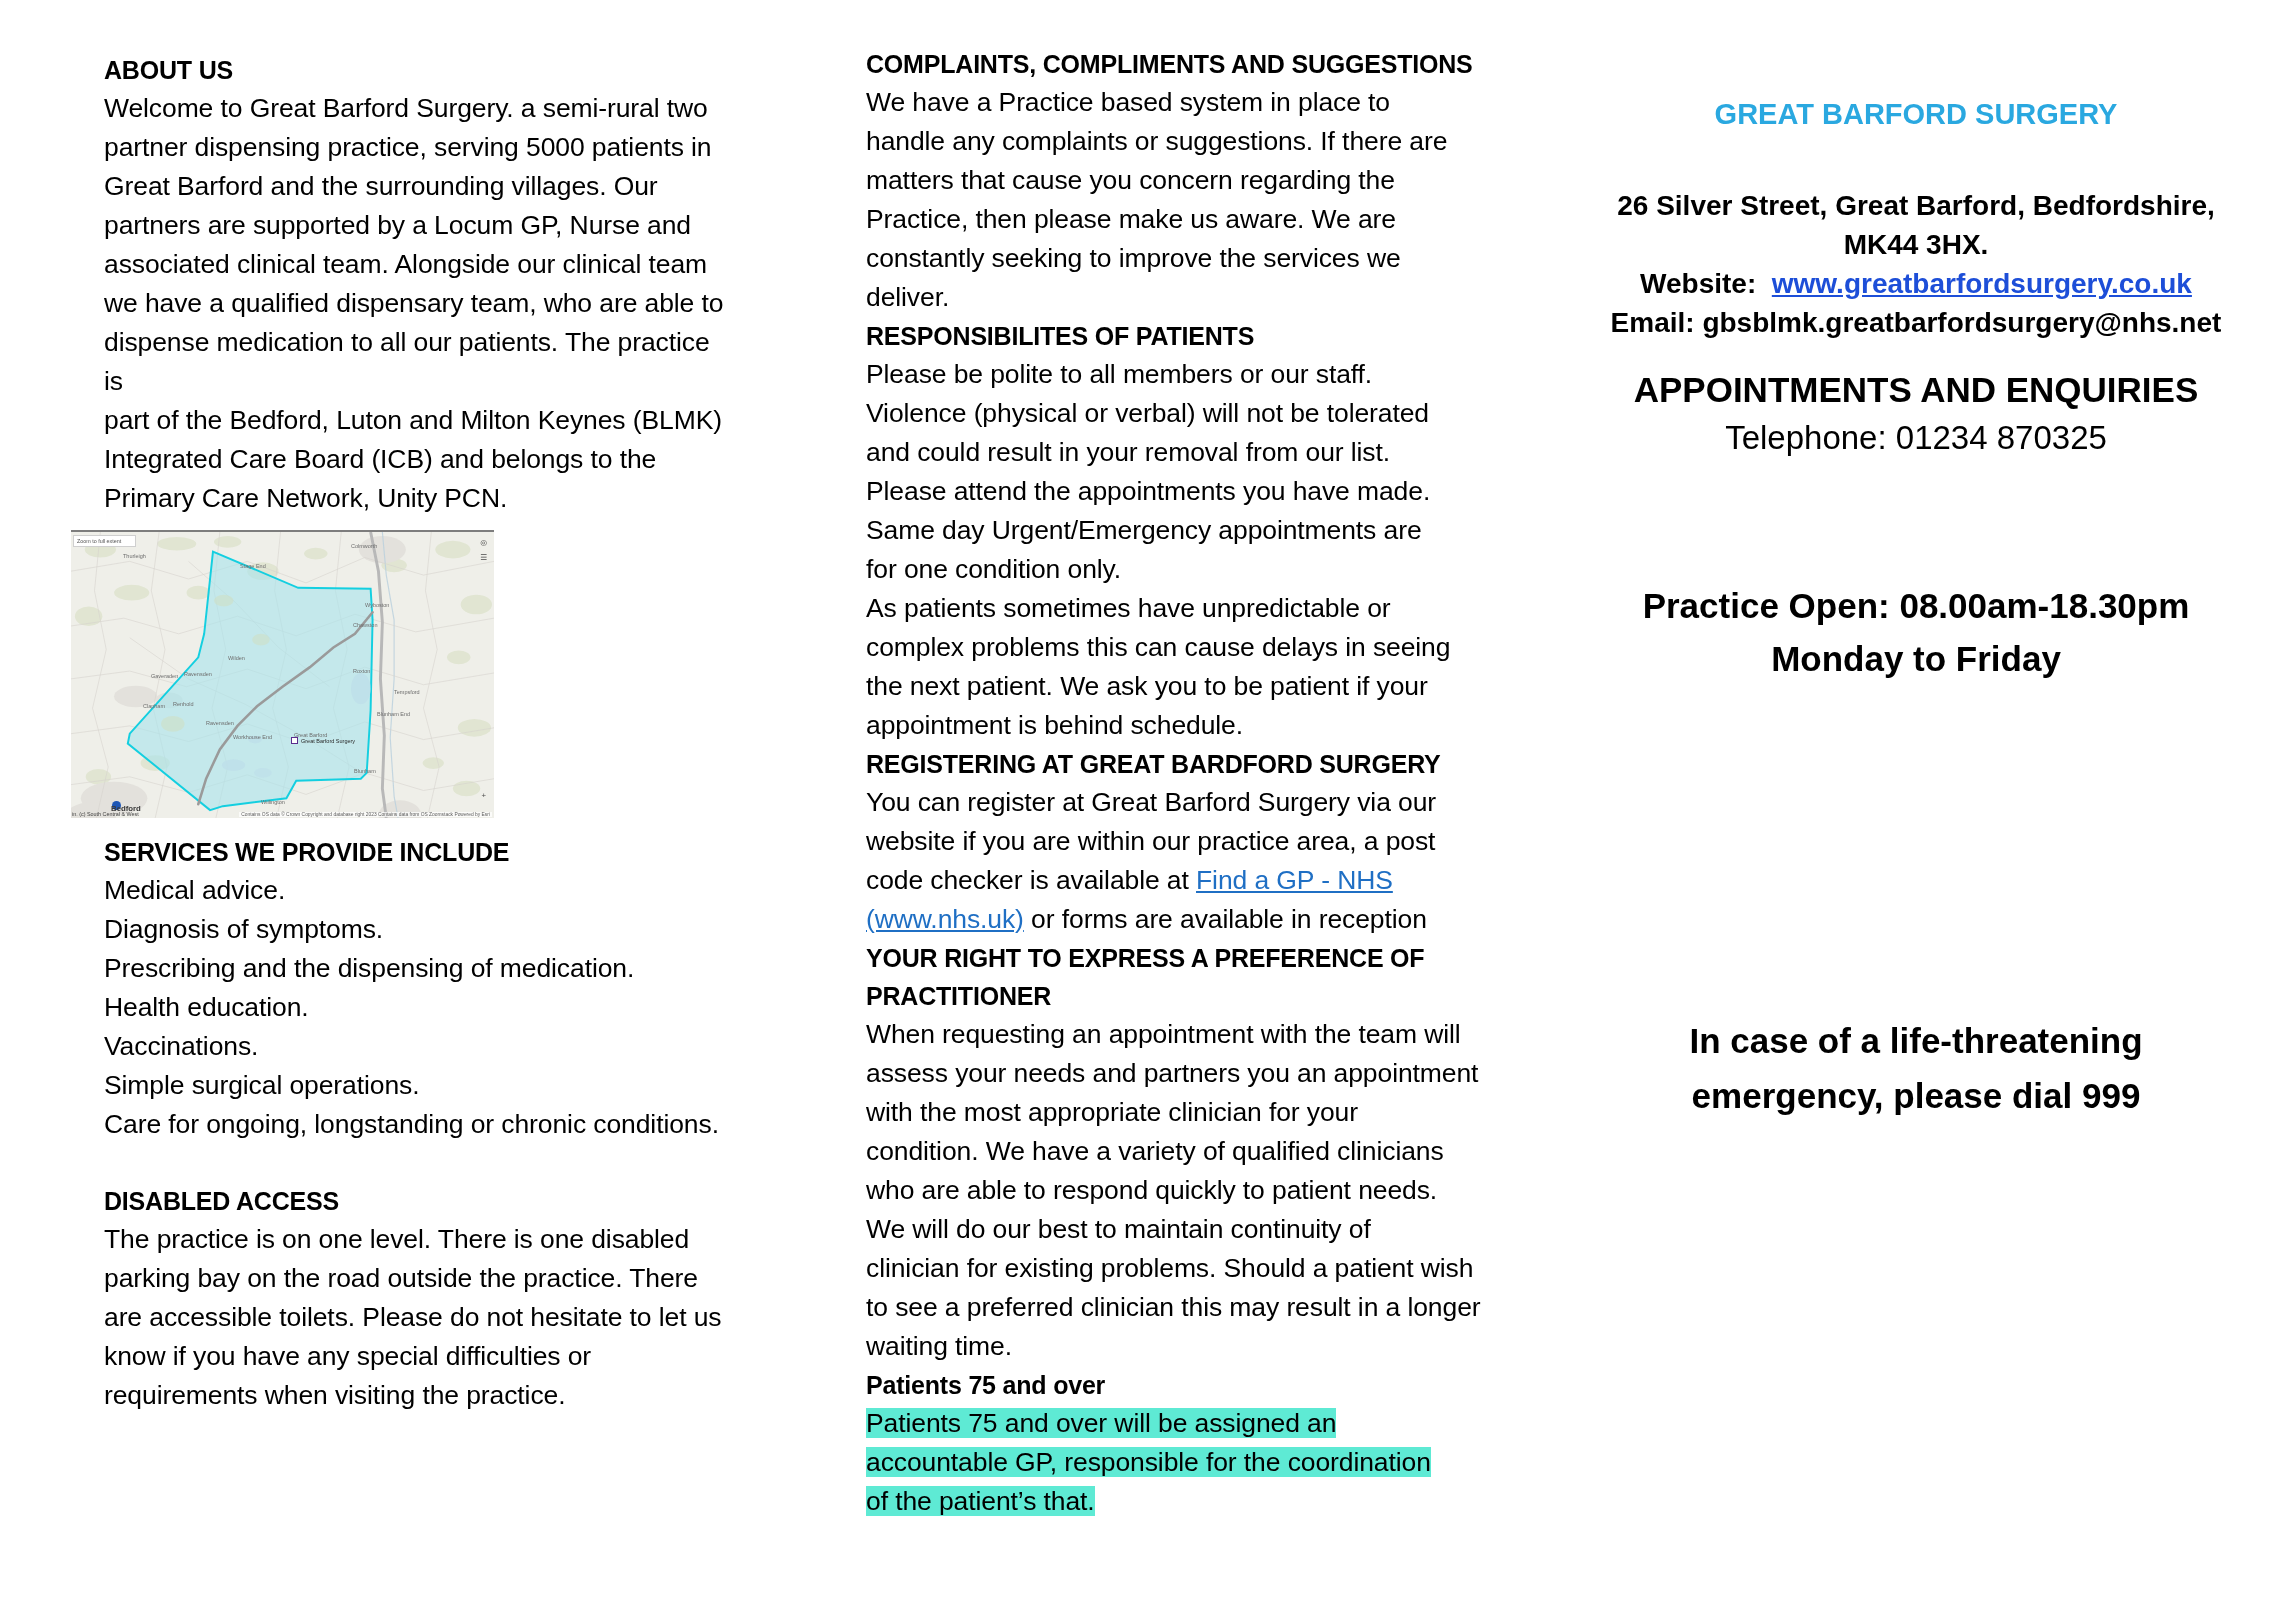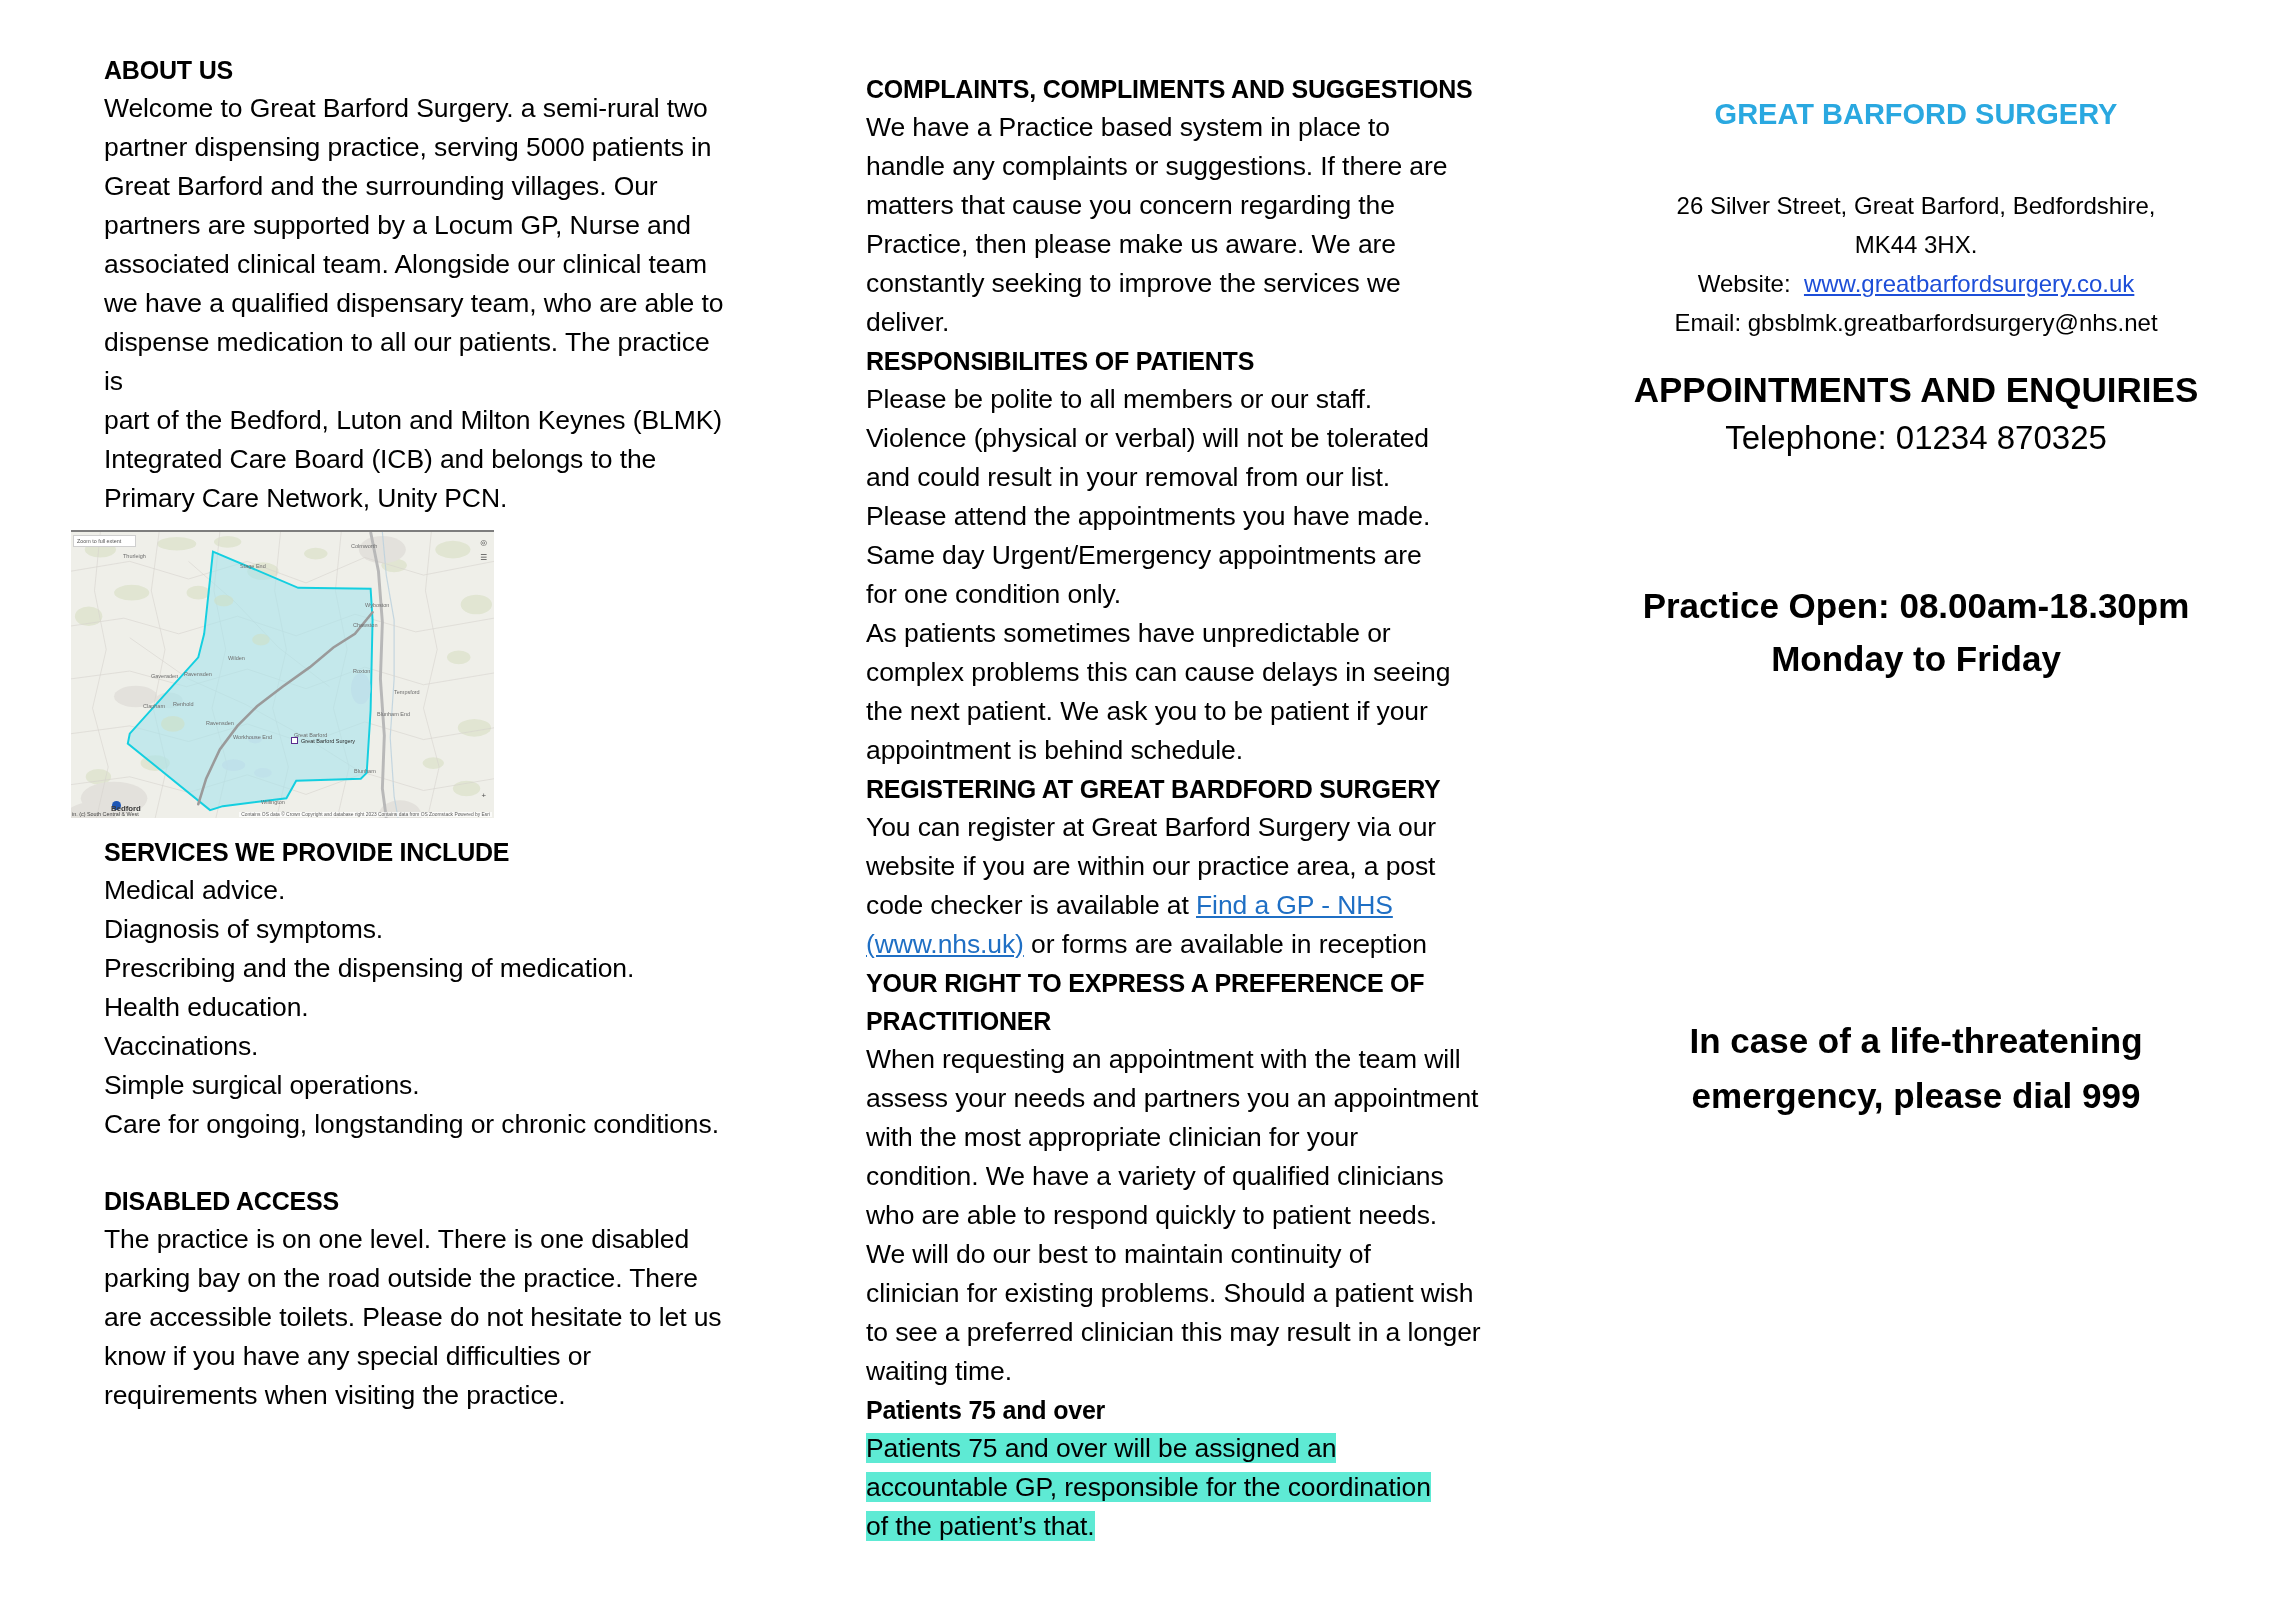--- a/index.html
+++ b/index.html
@@ -21,21 +21,21 @@
   }
 
   
   .col {
     position: absolute;
     top: 0;
     height: 1621px;
     box-sizing: border-box;
   }
   #col-left   { left: 0px;    width: 784px;  padding: 51px 59px 0 104px; }
-  #col-middle { left: 784px;  width: 765px;  padding: 70px 49px 0 82px; }
+  #col-middle { left: 784px;  width: 765px;  padding: 45px 49px 0 82px; }
   #col-right  { left: 1549px; width: 744px;  padding: 98px 39px 0 29px; }
 
   
   .h {
     font-weight: bold;
     font-size: 25px;
     line-height: 38px;
     letter-spacing: -0.2px;
     margin: 0;
     white-space: nowrap;
@@ -141,23 +141,24 @@
   
   #col-right { text-align: center; }
   .r-title {
     color: #2aa8e0;
     font-weight: bold;
     font-size: 29px;
     letter-spacing: 0px;
     margin: 0;
   }
   .r-addr {
-    font-size: 24px;
+    font-size: 28px;
     line-height: 39px;
     margin: 0;
+    font-weight: bold;
   }
   .r-addr .ln { display: block; }
   .r-big {
     font-weight: bold;
     font-size: 35px;
     line-height: 48px;
     margin: 0;
   }
   .r-med {
     font-size: 33px;

